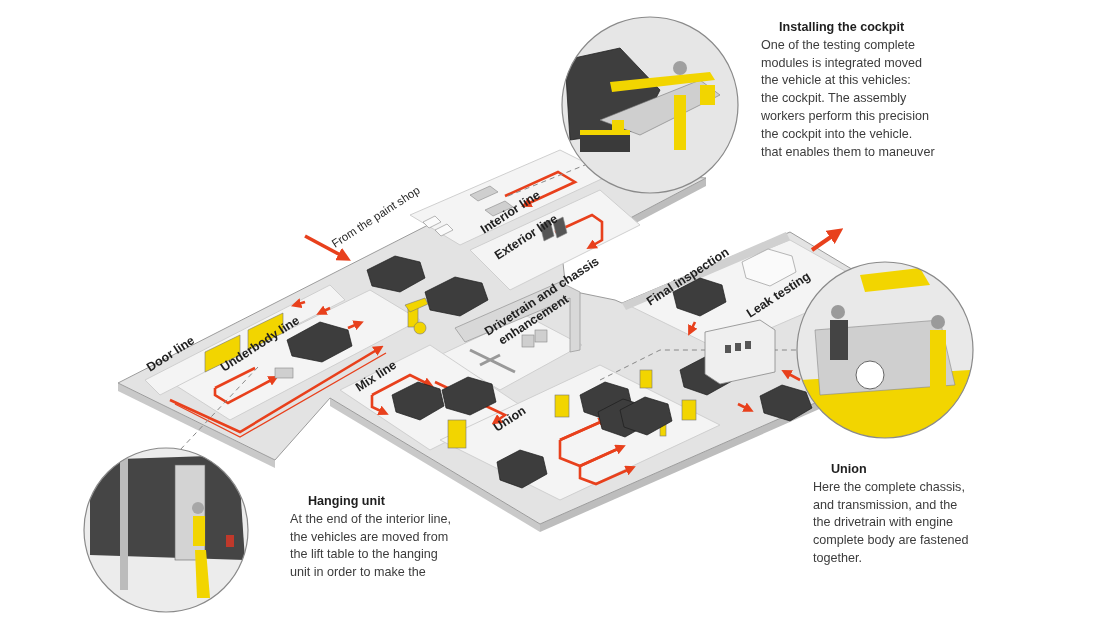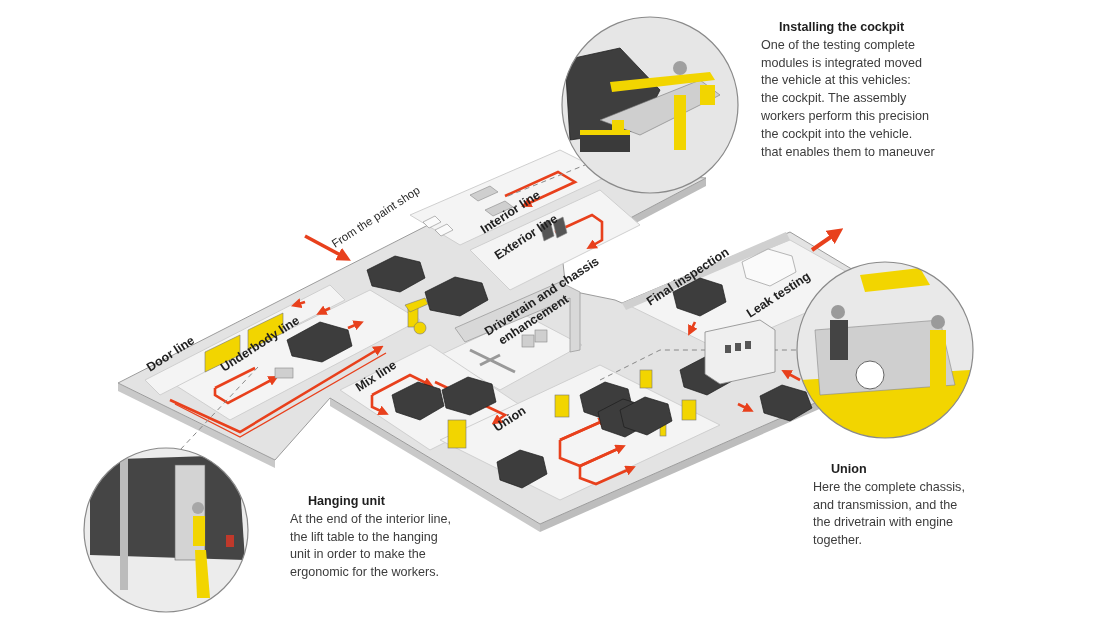--- a/index.html
+++ b/index.html
@@ -245,24 +245,25 @@
   <span class="cap-line">the vehicle at this vehicles:</span>
   <span class="cap-line">the cockpit. The assembly</span>
   <span class="cap-line">workers perform this precision</span>
   <span class="cap-line">the cockpit into the vehicle.</span>
   <span class="cap-line">that enables them to maneuver</span>
 </div>
 
 <div class="caption" id="cap-hanging">
   <span class="cap-title">Hanging unit</span>
   <span class="cap-line">At the end of the interior line,</span>
+  <span class="cap-line">the vehicles are moved from</span>
   <span class="cap-line">the lift table to the hanging</span>
   <span class="cap-line">unit in order to make the</span>
-  <span class="cap-line">ergonomic for the workers.</span>
 </div>
 
 <div class="caption" id="cap-union">
   <span class="cap-title">Union</span>
   <span class="cap-line">Here the complete chassis,</span>
   <span class="cap-line">and transmission, and the</span>
   <span class="cap-line">the drivetrain with engine</span>
+  <span class="cap-line">complete body are fastened</span>
   <span class="cap-line">together.</span>
 </div>
 
 </body></html>

